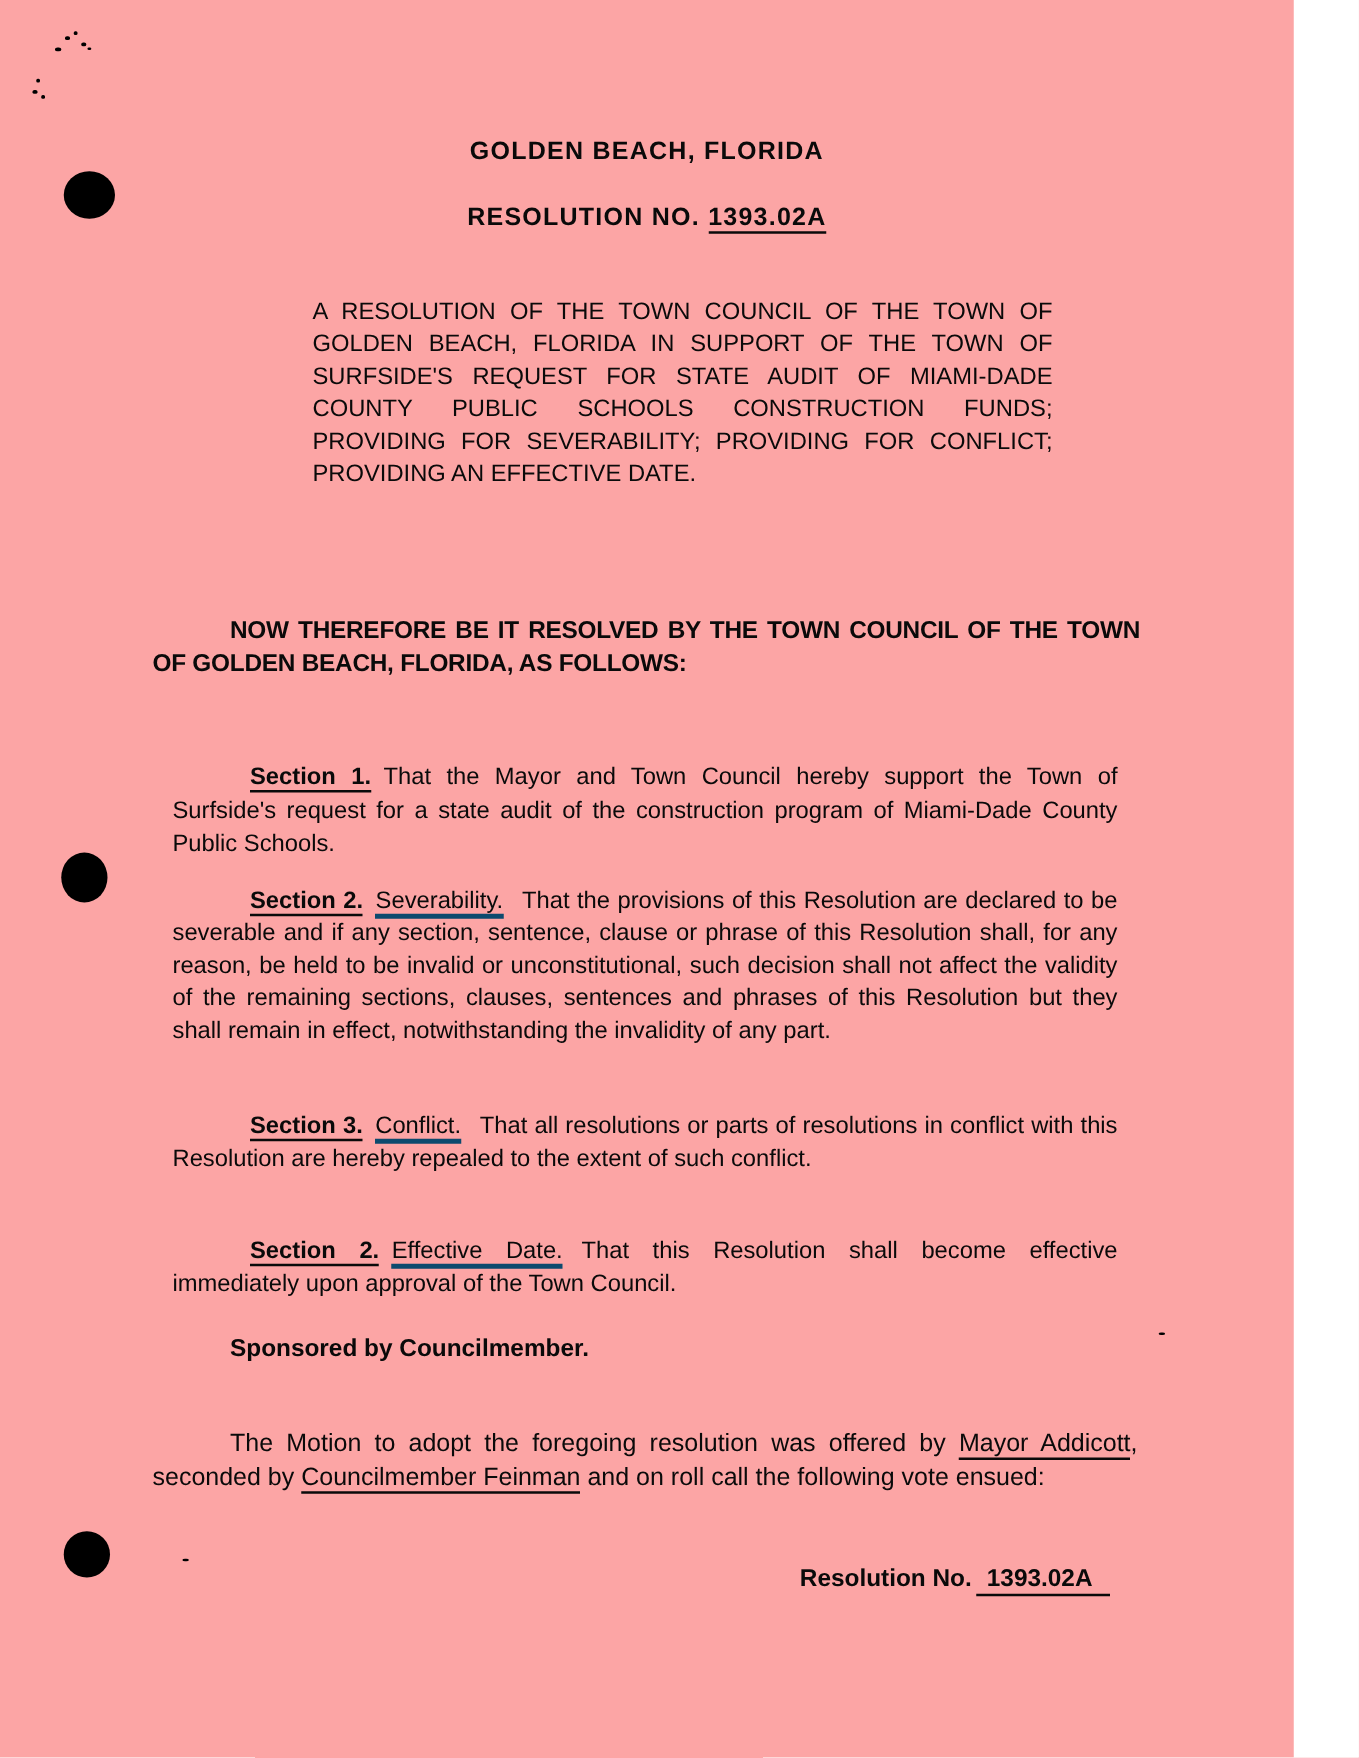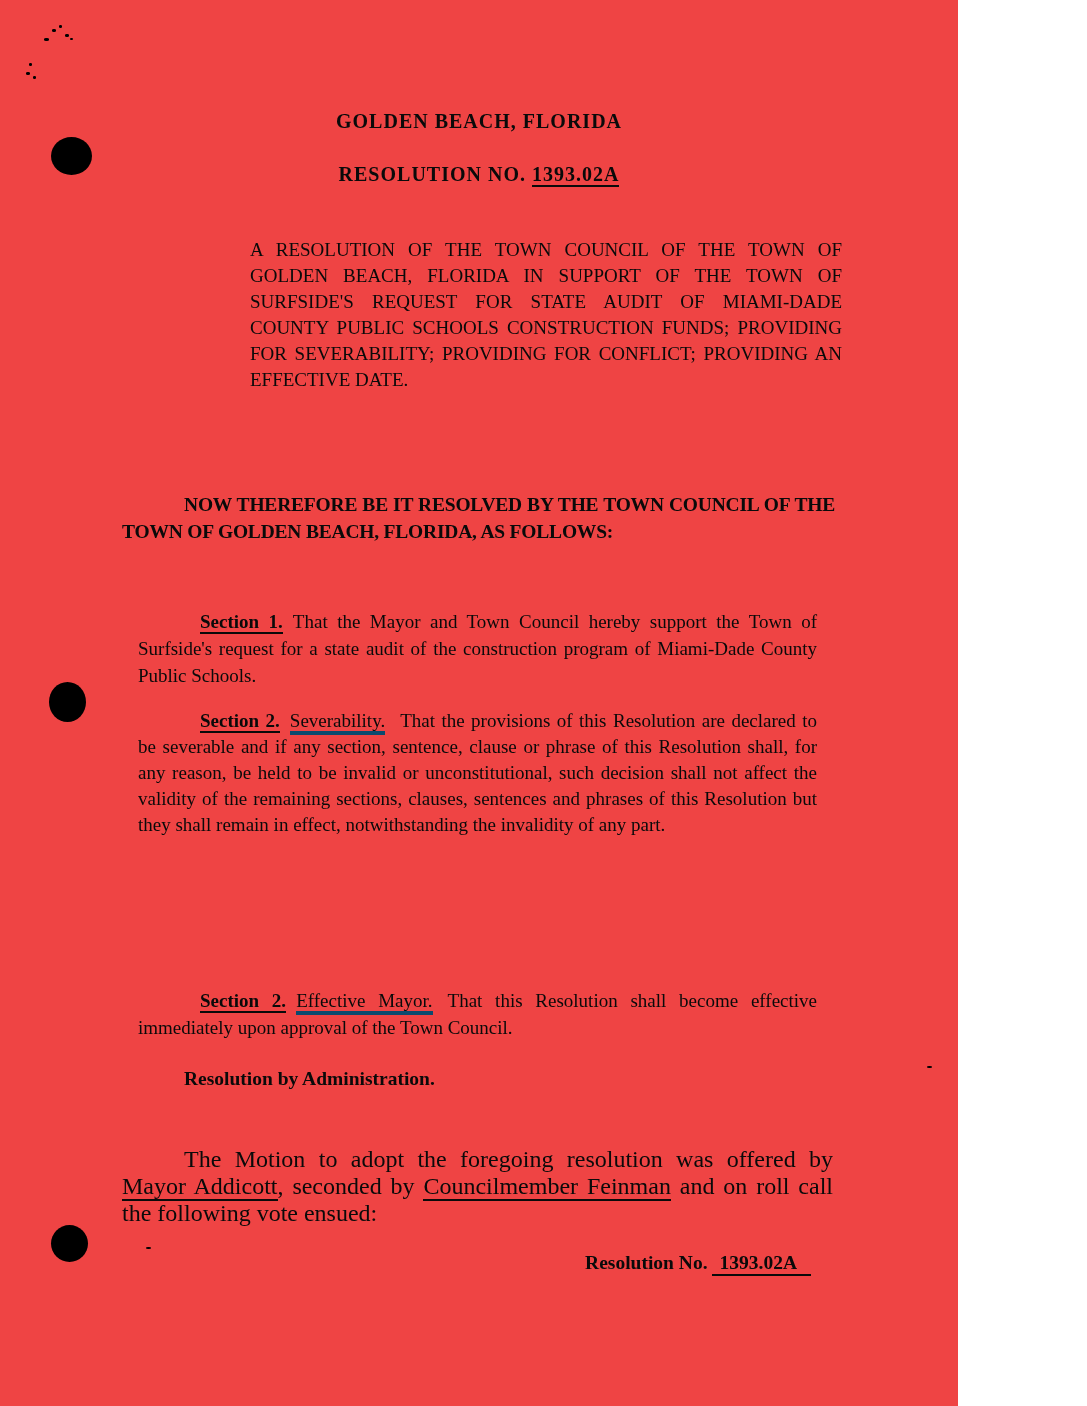--- a/index.html
+++ b/index.html
@@ -1,21 +1,21 @@
 <!DOCTYPE html>
 <html><head>
 <meta charset="utf-8">
 <style>
   html, body { margin: 0; padding: 0; background: #ffffff; }
   .page {
     position: relative;
-    width: 958px;
+    width: 1035px;
     height: 1406px;
-    background: #ef4444;
-    font-family: Liberation Serif, serif;
+    background: #fca5a5;
+    font-family: Liberation Sans, sans-serif;
     color: #0a0a0a;
     overflow: hidden;
   }
   .blk { position: absolute; }
   .title {
     top: 110px; left: 0; right: 0;
     text-align: center;
     font-size: 20px; font-weight: bold;
     letter-spacing: 1px;
   }
@@ -58,21 +58,21 @@
   .sec-sub {
     border-bottom: 4px solid #0c4a6e;
     margin-right: 15px;
   }
   .sponsored {
     top: 1068px; left: 184px;
     font-size: 19.5px; font-weight: bold;
   }
   .motion {
     top: 1122px; left: 122px; right: 125px;
-    font-size: 24px; line-height: 27px;
+    font-size: 20px; line-height: 27px;
     text-align: justify;
     text-indent: 62px;
   }
   .uname { border-bottom: 2px solid #0a0a0a; }
   .footer {
     top: 1252px; right: 147px;
     font-size: 19.5px; font-weight: bold;
     white-space: nowrap;
   }
   .footer-num {
@@ -116,26 +116,29 @@
   <div class="blk resolved">NOW THEREFORE BE IT RESOLVED BY THE TOWN COUNCIL OF THE TOWN OF GOLDEN BEACH, FLORIDA, AS FOLLOWS:</div>
 
   <p class="blk para sec1">
     <span class="sec-head">Section 1.</span><span class="sec-body">That the Mayor and Town Council hereby support the Town of Surfside's request for a state audit of the construction program of Miami-Dade County Public Schools.</span>
   </p>
 
   <p class="blk para sec2">
     <span class="sec-head">Section 2.</span><span class="sec-sub">Severability.</span><span class="sec-body">That the provisions of this Resolution are declared to be severable and if any section, sentence, clause or phrase of this Resolution shall, for any reason, be held to be invalid or unconstitutional, such decision shall not affect the validity of the remaining sections, clauses, sentences and phrases of this Resolution but they shall remain in effect, notwithstanding the invalidity of any part.</span>
   </p>
 
+  <p class="blk para sec3">
+    <span class="sec-head">Section 3.</span><span class="sec-sub">Conflict.</span><span class="sec-body">That all resolutions or parts of resolutions in conflict with this Resolution are hereby repealed to the extent of such conflict.</span>
+  </p>
 
   <p class="blk para sec4">
-    <span class="sec-head">Section 2.</span><span class="sec-sub">Effective Mayor.</span><span class="sec-body">That this Resolution shall become effective immediately upon approval of the Town Council.</span>
+    <span class="sec-head">Section 2.</span><span class="sec-sub">Effective Date.</span><span class="sec-body">That this Resolution shall become effective immediately upon approval of the Town Council.</span>
   </p>
 
-  <div class="blk sponsored">Resolution by Administration.</div>
+  <div class="blk sponsored">Sponsored by Councilmember.</div>
 
   <p class="blk motion">
     <span>The Motion to adopt the foregoing resolution was offered by </span><span class="uname">Mayor Addicott</span><span>, seconded by </span><span class="uname">Councilmember Feinman</span><span> and on roll call the following vote ensued:</span>
   </p>
 
   <div class="blk footer">
     <span>Resolution No.</span><span class="footer-num">1393.02A</span>
   </div>
 
 </div>

